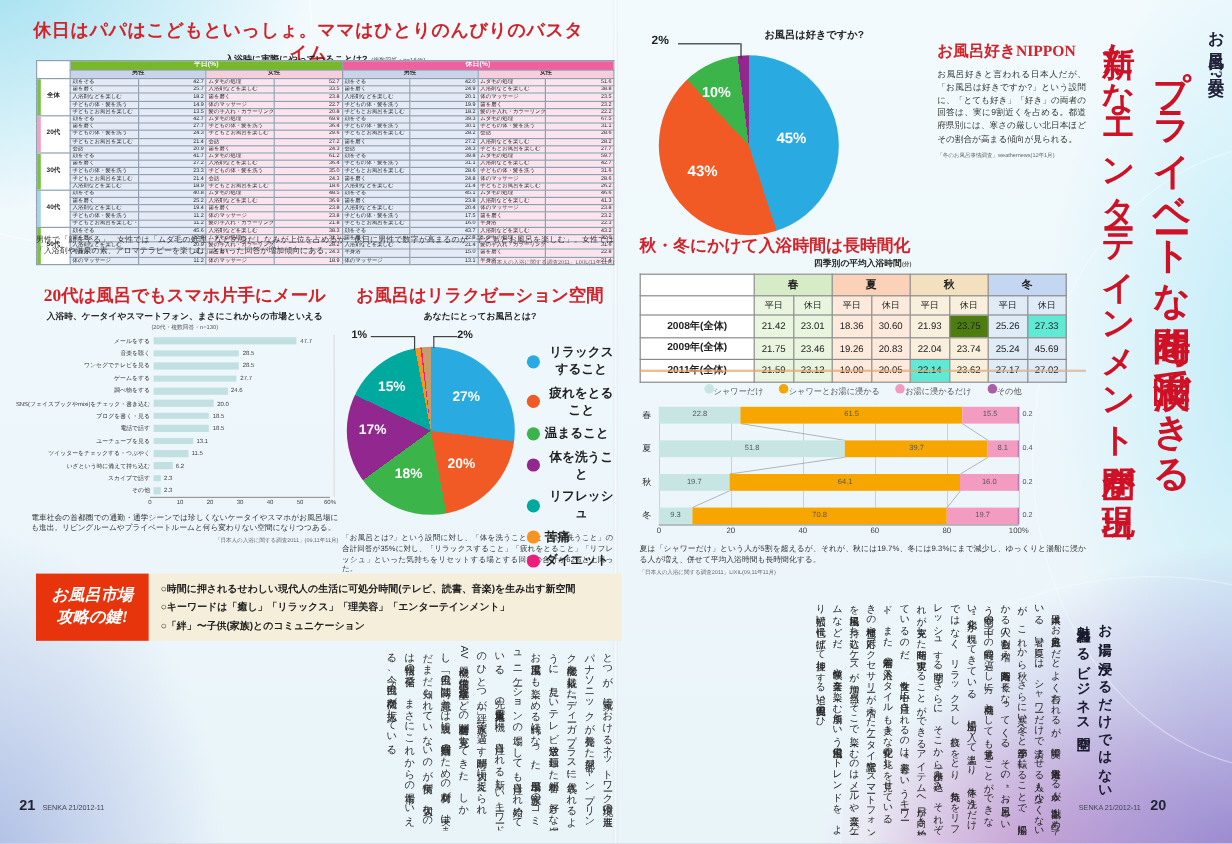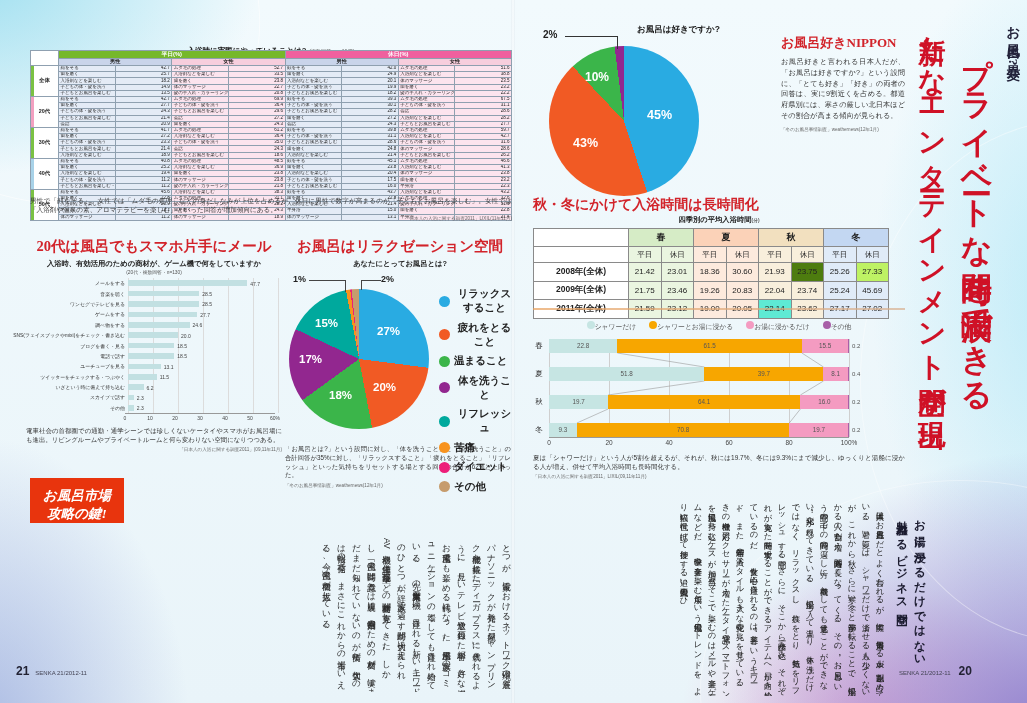--- a/index.html
+++ b/index.html
@@ -164,20 +164,21 @@
 </head>
 <body>
 
 <div class="spread">
   <div class="wave wave1"></div>
   <div class="wave wave2"></div>
   <div class="wave wave3"></div>
   <div class="divider"></div>
 
   <section class="page-left">
+    <h1 id="lp-title" class="red-head">休日はパパはこどもといっしょ。ママはひとりのんびりのバスタイム</h1>
     <div id="act-sub">
       <span class="m">入浴時に実際にやっていることは?</span><span class="n">(複数回答・n=1645)</span>
     </div>
     <table id="act-table">
         <thead>
           <tr>
             <th class="age" rowspan="2" style="width: 24px;"></th>
             <th class="h-wd" colspan="4">平日(%)</th>
             <th class="h-hd" colspan="4">休日(%)</th>
           </tr>
@@ -444,21 +445,21 @@
             <td class="it-f">半身浴</td>
             <td class="v-f" style="width: 17px;">21.4</td>
           </tr>
         </tbody>
       </table>
     <p id="act-caption">男性で「顔をそる」、女性では「ムダ毛の処理」などの身だしなみが上位を占めるが、休日に男性で数字が高まるのが「子どもとお風呂を楽しむ」。女性では「入浴剤や温泉の素、アロマテラピーを楽しむ」といった回答が増加傾向にある。</p>
     <div id="act-source" class="src">「日本人の入浴に関する調査2011」LIXIL(11年11月)</div>
 
     <div id="sp-block">
       <h2 class="red-head2">20代は風呂でもスマホ片手にメール</h2>
-      <div class="chart-sub">入浴時、有効活用のための商材が、ゲーム機で何をしていますか</div>
+      <div class="chart-sub">入浴時、ケータイやスマートフォン、まさにこれからの市場といえる</div>
       <div class="chart-note">(20代・複数回答・n=130)</div>
       <div id="sp-rows">
           <div class="sp-row">
             <span class="sp-lab">メールをする</span>
             <span class="sp-track">
               <span class="sp-bar" style="width: 119.25px; background: rgb(194, 224, 226);"></span>
               <span class="sp-val" style="left: 122.25px;">47.7</span>
             </span>
           </div>
           <div class="sp-row">
@@ -612,20 +613,25 @@
         </div>
       <p id="pie2-caption" class="cap">「お風呂とは?」という設問に対し、「体を洗うこと」と「頭を洗うこと」の合計回答が35%に対し、「リラックスすること」「疲れをとること」「リフレッシュ」といった気持ちをリセットする場とする回答の合計が62%と上回った。</p>
       <div id="pie2-source" class="src">「冬のお風呂事情調査」weathernews(12年1月)</div>
     </div>
 
     <div id="key-row">
       <div class="key-red">
         <div>お風呂市場</div>
         <div>攻略の鍵!</div>
       </div>
+      <ul class="key-bullets">
+        <li>○時間に押されるせわしい現代人の生活に可処分時間(テレビ、読書、音楽)を生み出す新空間</li>
+        <li>○キーワードは「癒し」「リラックス」「理美容」「エンターテインメント」</li>
+        <li>○「絆」〜子供(家族)とのコミュニケーション</li>
+      </ul>
     </div>
 
     <div id="lp-article" class="vtext">とつが、家電におけるネットワーク環境の進展。パナソニックが発売した部屋ジャンプリンク機能を搭載した「ディーガプラス」に代表されるように、見たいテレビ放送や録画した番組が、好きな場所、お風呂場でも楽しめる時代になった。風呂場が家族のコミュニケーションの場としても注目され始めている。　先の東日本大震災を機に、注目される新しいキーワードのひとつが「絆」。家族で過ごす時間が大切に捉えられ、AV機器や住宅設備、浴室玩具などの関連商材が充実してきた。しかし、「風呂の時間」は意識とは裏腹に、有効活用のための商材が、実はまだまだ知られていないのが実情だ。大切なのは情報の発信で、まさにこれからの市場といえる。今、「風呂」の商機が拡大している。</div>
     <div id="lp-footer">
       <span class="pgno">21</span>
       <span class="mag">SENKA 21/2012-11</span>
     </div>
   </section>
 
   <section class="page-right">
@@ -677,21 +683,21 @@
           <tbody>
             <tr>
               <th class="s-year">2008年(全体)</th>
               <td style="background: rgb(234, 245, 224);">21.42</td>
               <td style="background: rgb(234, 245, 224);">23.01</td>
               <td style="background: rgb(253, 234, 221);">18.36</td>
               <td style="background: rgb(253, 234, 221);">30.60</td>
               <td style="background: rgb(248, 239, 220);">21.93</td>
               <td style="background: #4d7c0f;">23.75</td>
               <td style="background: rgb(224, 235, 248);">25.26</td>
-              <td style="background: #bef264;">27.33</td>
+              <td style="background: #5eead4;">27.33</td>
             </tr>
             <tr>
               <th class="s-year">2009年(全体)</th>
               <td style="background: rgb(234, 245, 224);">21.75</td>
               <td style="background: rgb(234, 245, 224);">23.46</td>
               <td style="background: rgb(253, 234, 221);">19.26</td>
               <td style="background: rgb(253, 234, 221);">20.83</td>
               <td style="background: rgb(248, 239, 220);">22.04</td>
               <td style="background: rgb(248, 239, 220);">23.74</td>
               <td style="background: rgb(224, 235, 248);">25.24</td>

